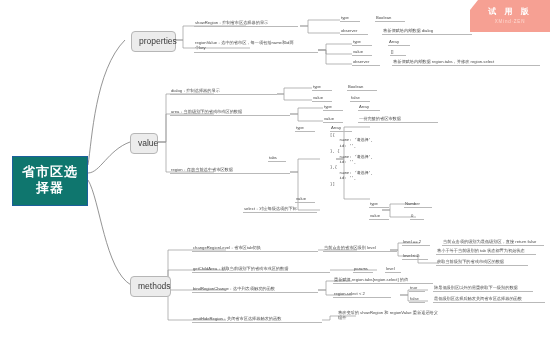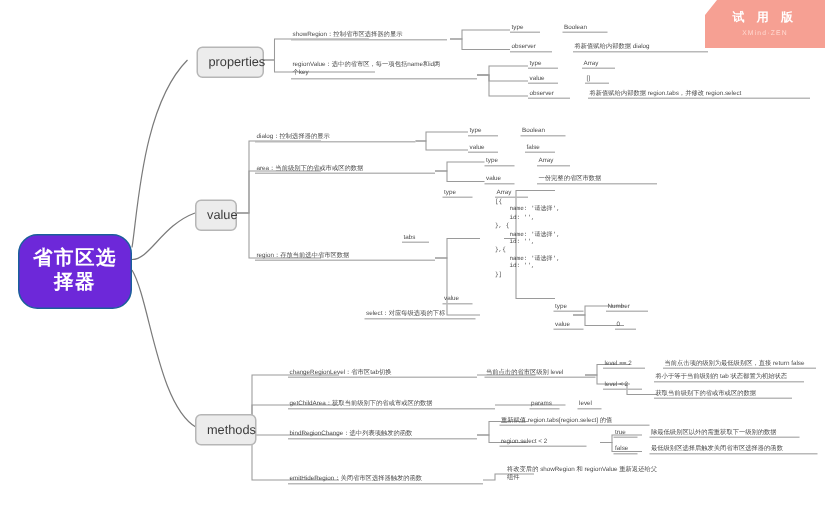--- a/index.html
+++ b/index.html
@@ -26,23 +26,23 @@
     pointer-events: none;
   }
   
   .node {
     position: absolute;
     box-sizing: border-box;
     white-space: pre-wrap;
     line-height: 1.25;
   }
   .root-node {
-    background: #6d28d9;
+    background: #0f766e;
     border: 1px solid #1b5f9b;
-    border-radius: 13px;
+    border-radius: 0;
     color: #ffffff;
     font-size: 13px;
     font-weight: bold;
     letter-spacing: 1px;
     padding: 7px 9px 8px 9px;
     text-align: center;
   }
   .branch-node {
     background: #ececec;
     border: 1px solid #b6b6b6;

